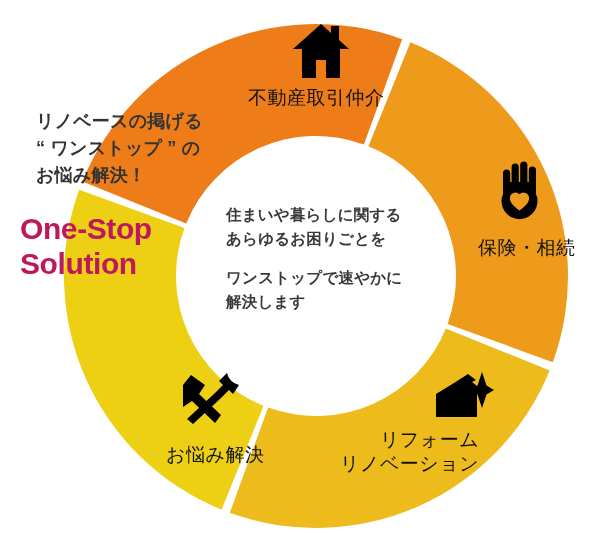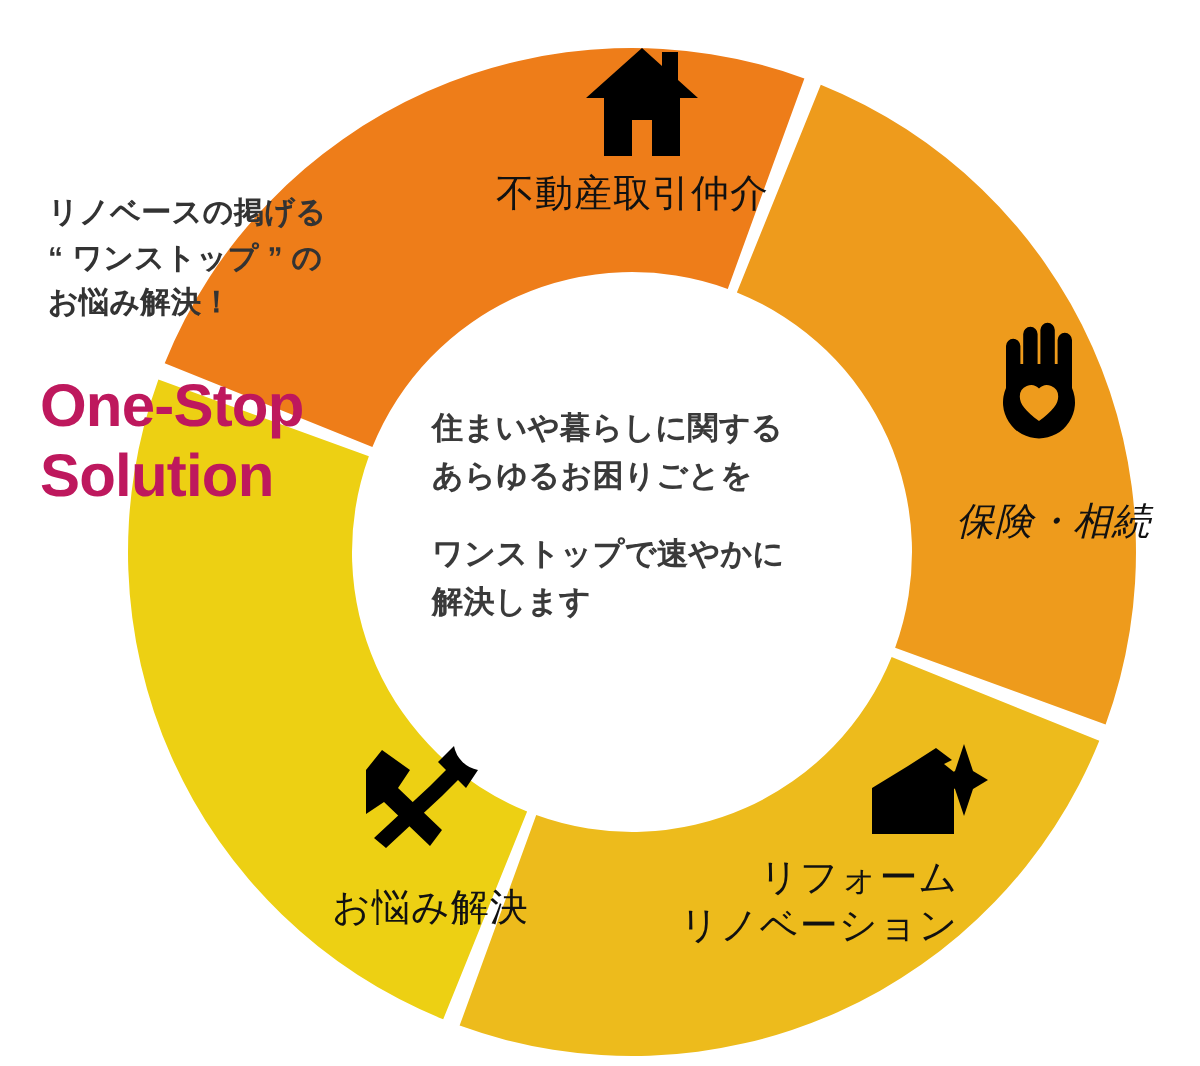--- a/index.html
+++ b/index.html
@@ -45,22 +45,21 @@
   .seg-label.left-align {
     text-align: left;
   }
 
   #label-brokerage {
     left: 248px;
     top: 86px;
   }
   #label-insurance {
     left: 478px;
-    top: 250px;
-    font-style: italic;
+    top: 236px;
   }
   #label-reform {
     left: 340px;
     top: 428px;
     text-align: right;
   }
   #label-vacant {
     left: 166px;
     top: 443px;
   }
@@ -77,41 +76,41 @@
 
   
   #heading-block {
     position: absolute;
     left: 20px;
     top: 92px;
     width: 200px;
   }
   #tagline {
     color: #333333;
-    font-size: 15px;
+    font-size: 18px;
     font-weight: 700;
     line-height: 1.5;
     letter-spacing: 0.2px;
     white-space: pre-line;
-    margin: 4px;
+    margin: 16px;
   }
   #title-en {
     color: #be185d;
     font-size: 30px;
     font-weight: 700;
     line-height: 1.18;
     letter-spacing: -0.4px;
     white-space: pre-line;
     margin: 22px 0 0 0;
   }
 
   
   #center-block {
     position: absolute;
-    left: 216px;
+    left: 226px;
     top: 203px;
     width: 220px;
   }
   .center-para {
     color: #3a3a3a;
     font-size: 15.5px;
     font-weight: 700;
     line-height: 1.55;
     letter-spacing: 0.2px;
     white-space: pre-line;

